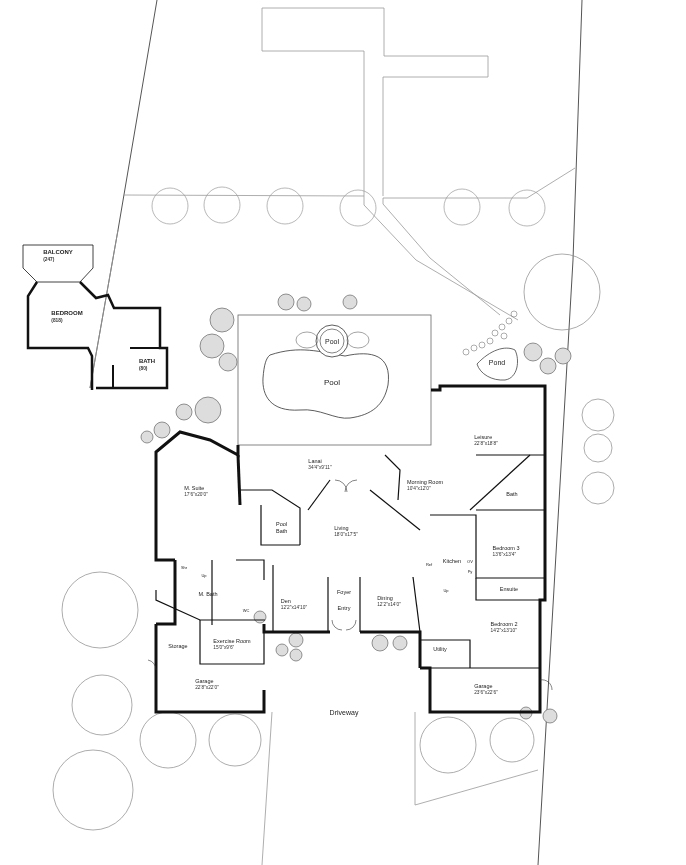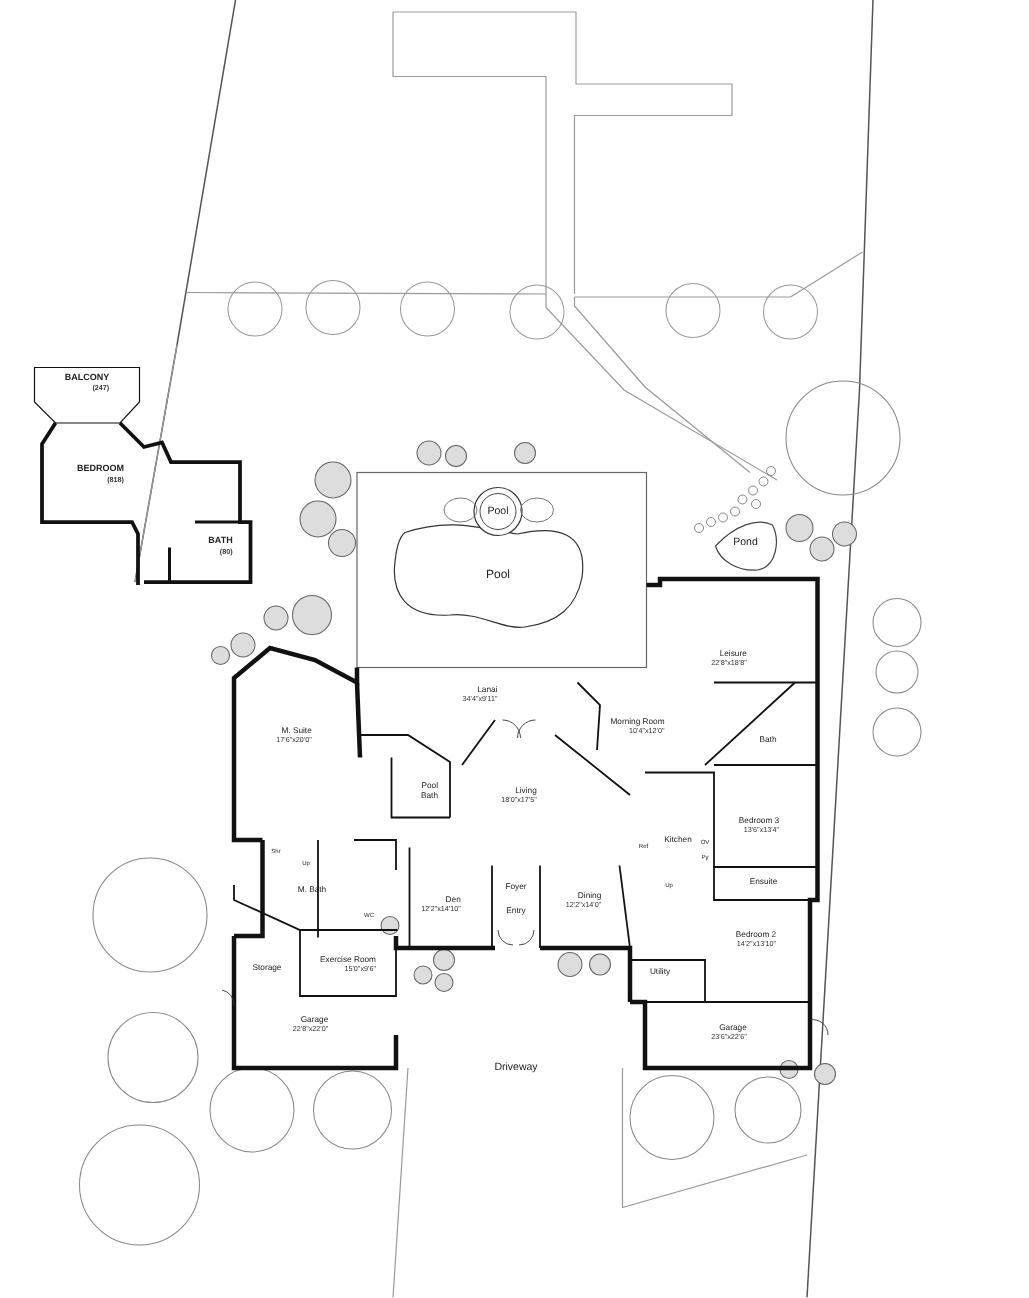--- a/index.html
+++ b/index.html
@@ -1,18 +1,18 @@
 <!DOCTYPE html>
 <html><head>
 <meta charset="utf-8">
 <style>
   html, body { margin:0; padding:0; background:#ffffff; }
   body { width:686px; height:865px; position:relative; overflow:hidden; font-family:"Liberation Sans", sans-serif; }
   svg.plan { position:absolute; left:0; top:0; width:686px; height:865px; }
-  .lbl { position:absolute; transform:translate(-50%,-50%); text-align:right; color:#222; font-size:5.5px; line-height:1.25; white-space:nowrap; }
+  .lbl { position:absolute; transform:translate(-50%,-50%); text-align:left; color:#222; font-size:5.5px; line-height:1.25; white-space:nowrap; }
   .lbl .nm { display:block; }
   .lbl .dm { display:block; font-size:4.8px; color:#333; }
   .lbl.big { font-size:8px; }
   .lbl.mid { font-size:7px; }
   .lbl.upper { font-weight:bold; font-size:6px; }
 </style>
 </head>
 <body>
 
 <svg class="plan" viewBox="0 0 686 865">

